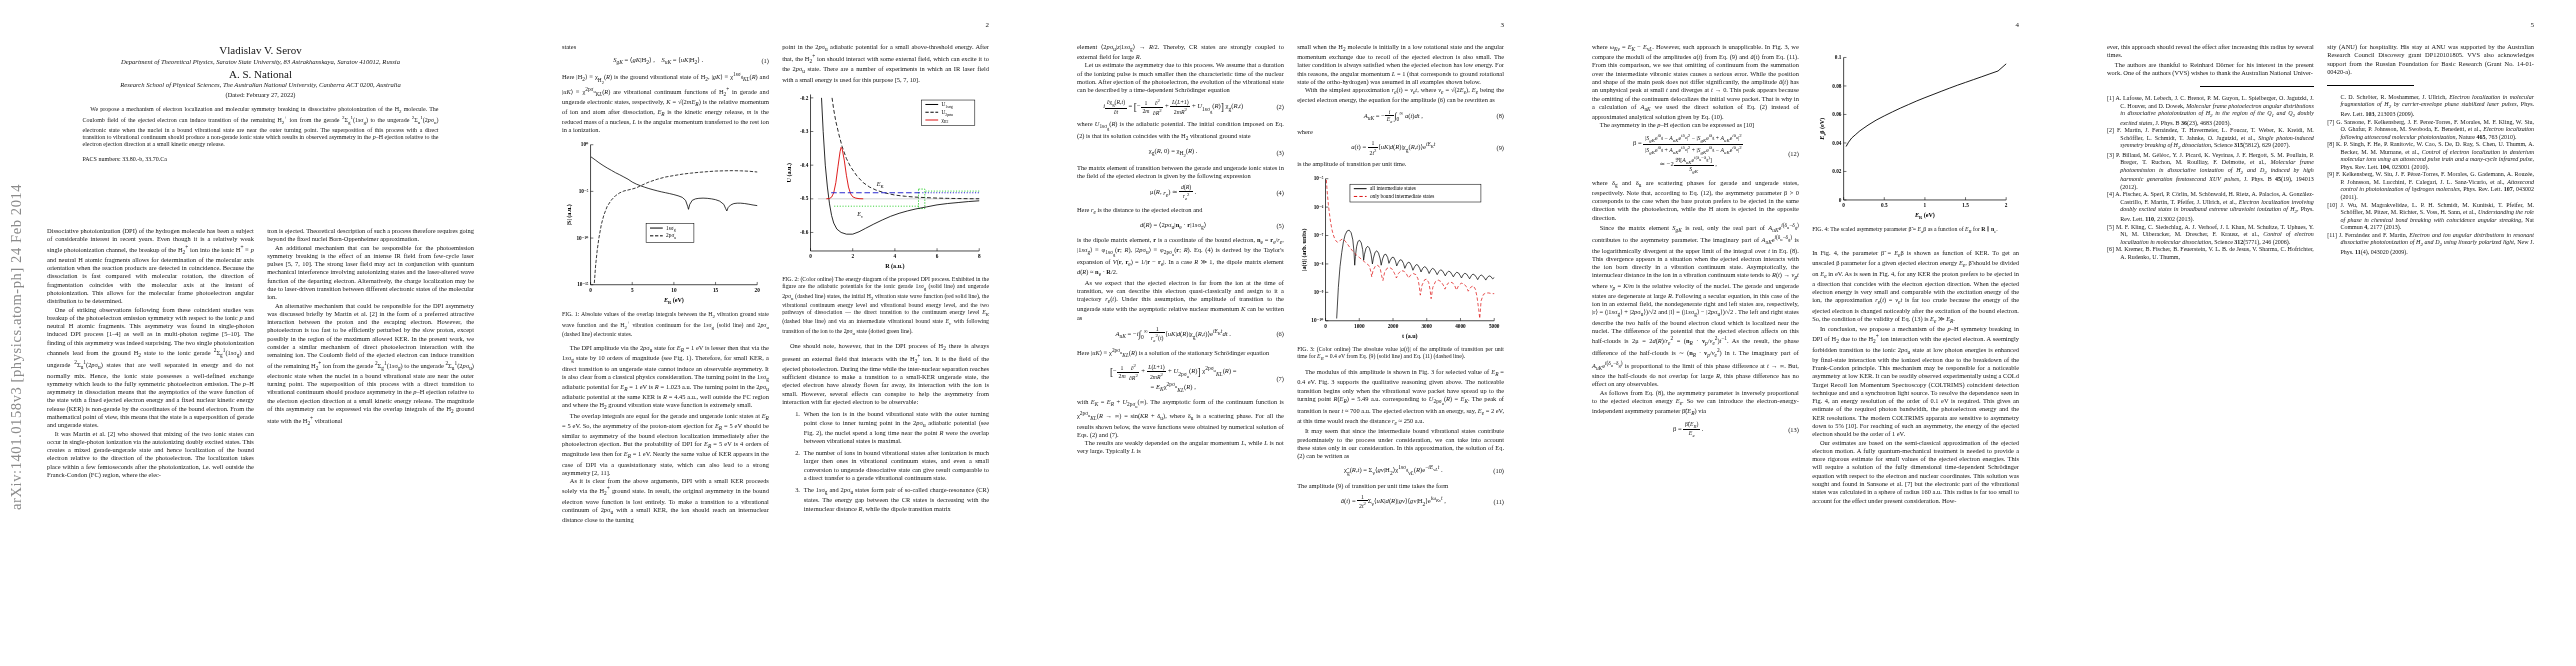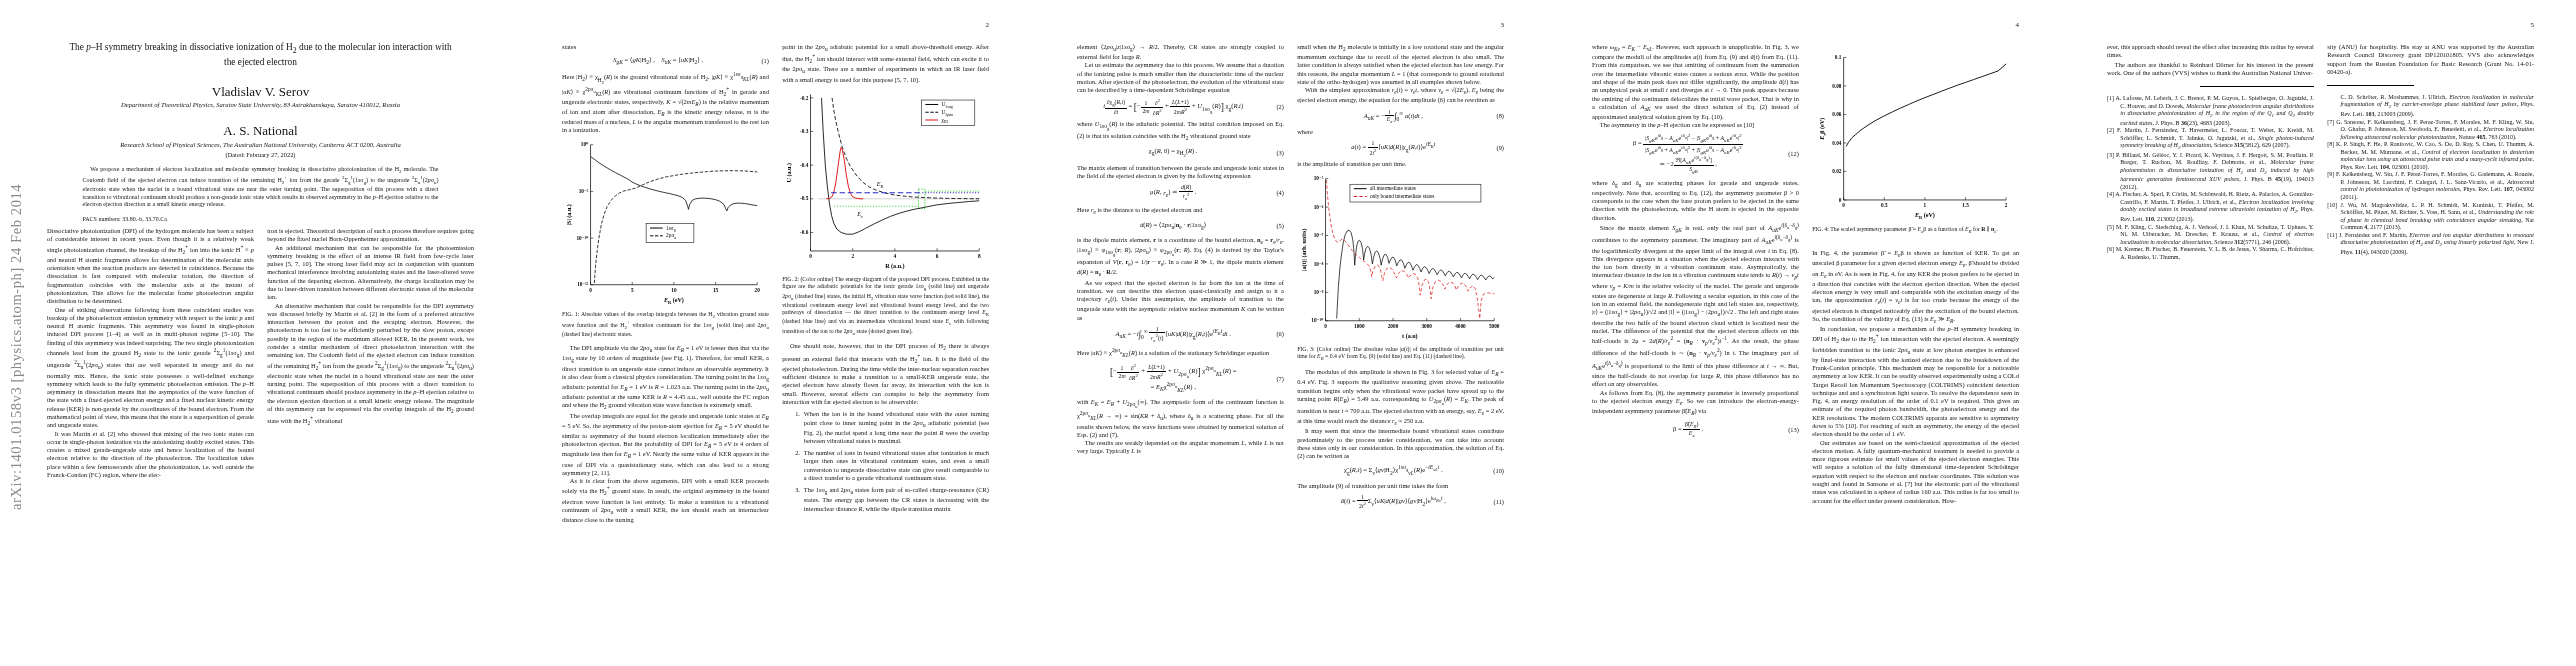--- a/index.html
+++ b/index.html
@@ -4,21 +4,21 @@
 <style>
   html,body{margin:0;padding:0;background:#ffffff;}
   body{width:2576px;height:667px;font-family:"Liberation Serif","DejaVu Serif",serif;color:#141414;}
   .pages{display:flex;width:2576px;height:667px;}
   .sheet{position:relative;width:515px;height:667px;background:#fff;overflow:hidden;}
   .pageno{position:absolute;top:21px;right:41px;font-size:7px;}
   .arxiv{position:absolute;top:83px;left:7.8px;height:528px;writing-mode:vertical-rl;transform:rotate(180deg);
          font-size:14.5px;color:#8a8a8a;text-align:center;letter-spacing:0.6px;white-space:nowrap;}
   .front{position:absolute;left:47px;top:41px;width:427px;text-align:center;}
   .title{font-size:9.4px;line-height:1.32;margin:0 16.7px 9px 16.7px;}
-  .author{font-size:13px;margin-top:15px;}
+  .author{font-size:11px;margin-top:3px;}
   .affil{font-size:6.6px;font-style:italic;margin-top:1.7px;}
   .dated{font-size:6.4px;margin-top:2.8px;}
   .abstract{font-size:6px;line-height:1.23;text-align:justify;width:356px;margin:7.8px auto 0 auto;text-indent:7.8px;}
   .pacs{font-size:6px;text-align:left;width:356px;margin:7.2px auto 0 auto;}
   .cols{position:absolute;left:47px;width:427px;display:flex;gap:13.3px;}
   .cols.body-start{top:227px;}
   .cols.page-top{top:43px;}
   .col{width:207px;font-size:6.4px;line-height:1.295;text-align:justify;}
   p{margin:0;text-indent:7.8px;}
   p.noindent{text-indent:0;}
@@ -43,21 +43,20 @@
   svg text{font-family:"Liberation Serif","DejaVu Serif",serif;}
 </style>
 </head>
 <body>
 
 <div class="pages">
 
   <div class="sheet">
     <div class="arxiv">arXiv:1401.0158v3  [physics.atom-ph]  24 Feb 2014</div>
     <div class="front">
-      <div class="title">The <i>p</i>–H symmetry breaking in dissociative ionization of H<sub>2</sub> due to the molecular ion interaction with the ejected electron</div>
       <div class="author">Vladislav V. Serov</div>
       <div class="affil">Department of Theoretical Physics, Saratov State University, 83 Astrakhanskaya, Saratov 410012, Russia</div>
       <div class="author">A. S. National</div>
       <div class="affil">Research School of Physical Sciences, The Australian National University, Canberra ACT 0200, Australia</div>
       <div class="dated">(Dated: February 27, 2022)</div>
       <div class="abstract">We propose a mechanism of electron localization and molecular symmetry breaking in dissociative photoionization of the H<sub>2</sub> molecule. The Coulomb field of the ejected electron can induce transition of the remaining H<sub>2</sub><sup>+</sup> ion from the gerade <sup>2</sup>Σ<sub>g</sub><sup>1</sup>(1<i>s</i>σ<sub>g</sub>) to the ungerade <sup>2</sup>Σ<sub>u</sub><sup>1</sup>(2<i>p</i>σ<sub>u</sub>) electronic state when the nuclei in a bound vibrational state are near the outer turning point. The superposition of this process with a direct transition to vibrational continuum should produce a non-gerade ionic state which results in observed asymmetry in the <i>p</i>–H ejection relative to the electron ejection direction at a small kinetic energy release.</div>
       <div class="pacs">PACS numbers: 33.80.-b, 33.70.Ca</div>
     </div>
     <div class="cols body-start">
       <div class="col">

